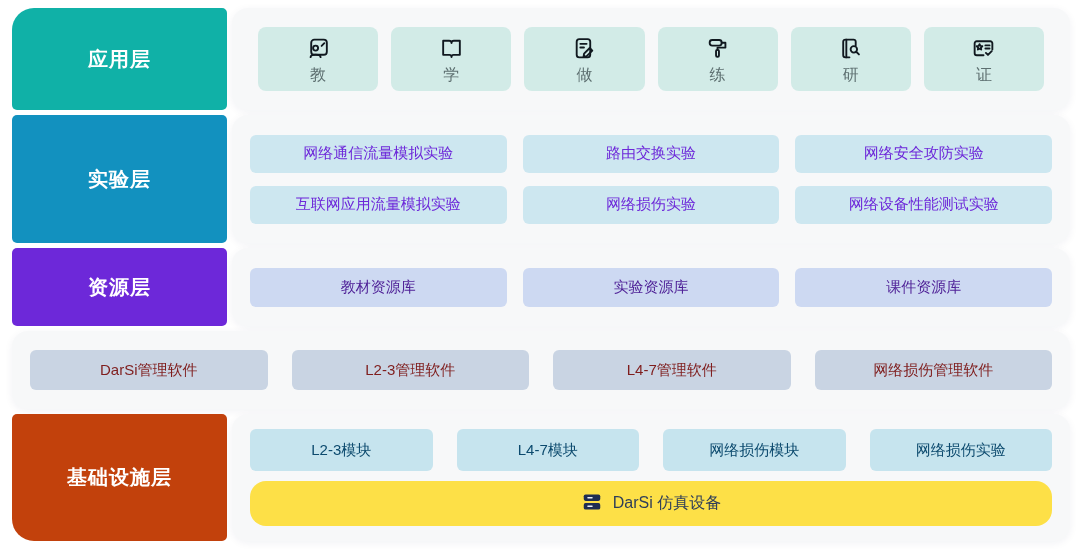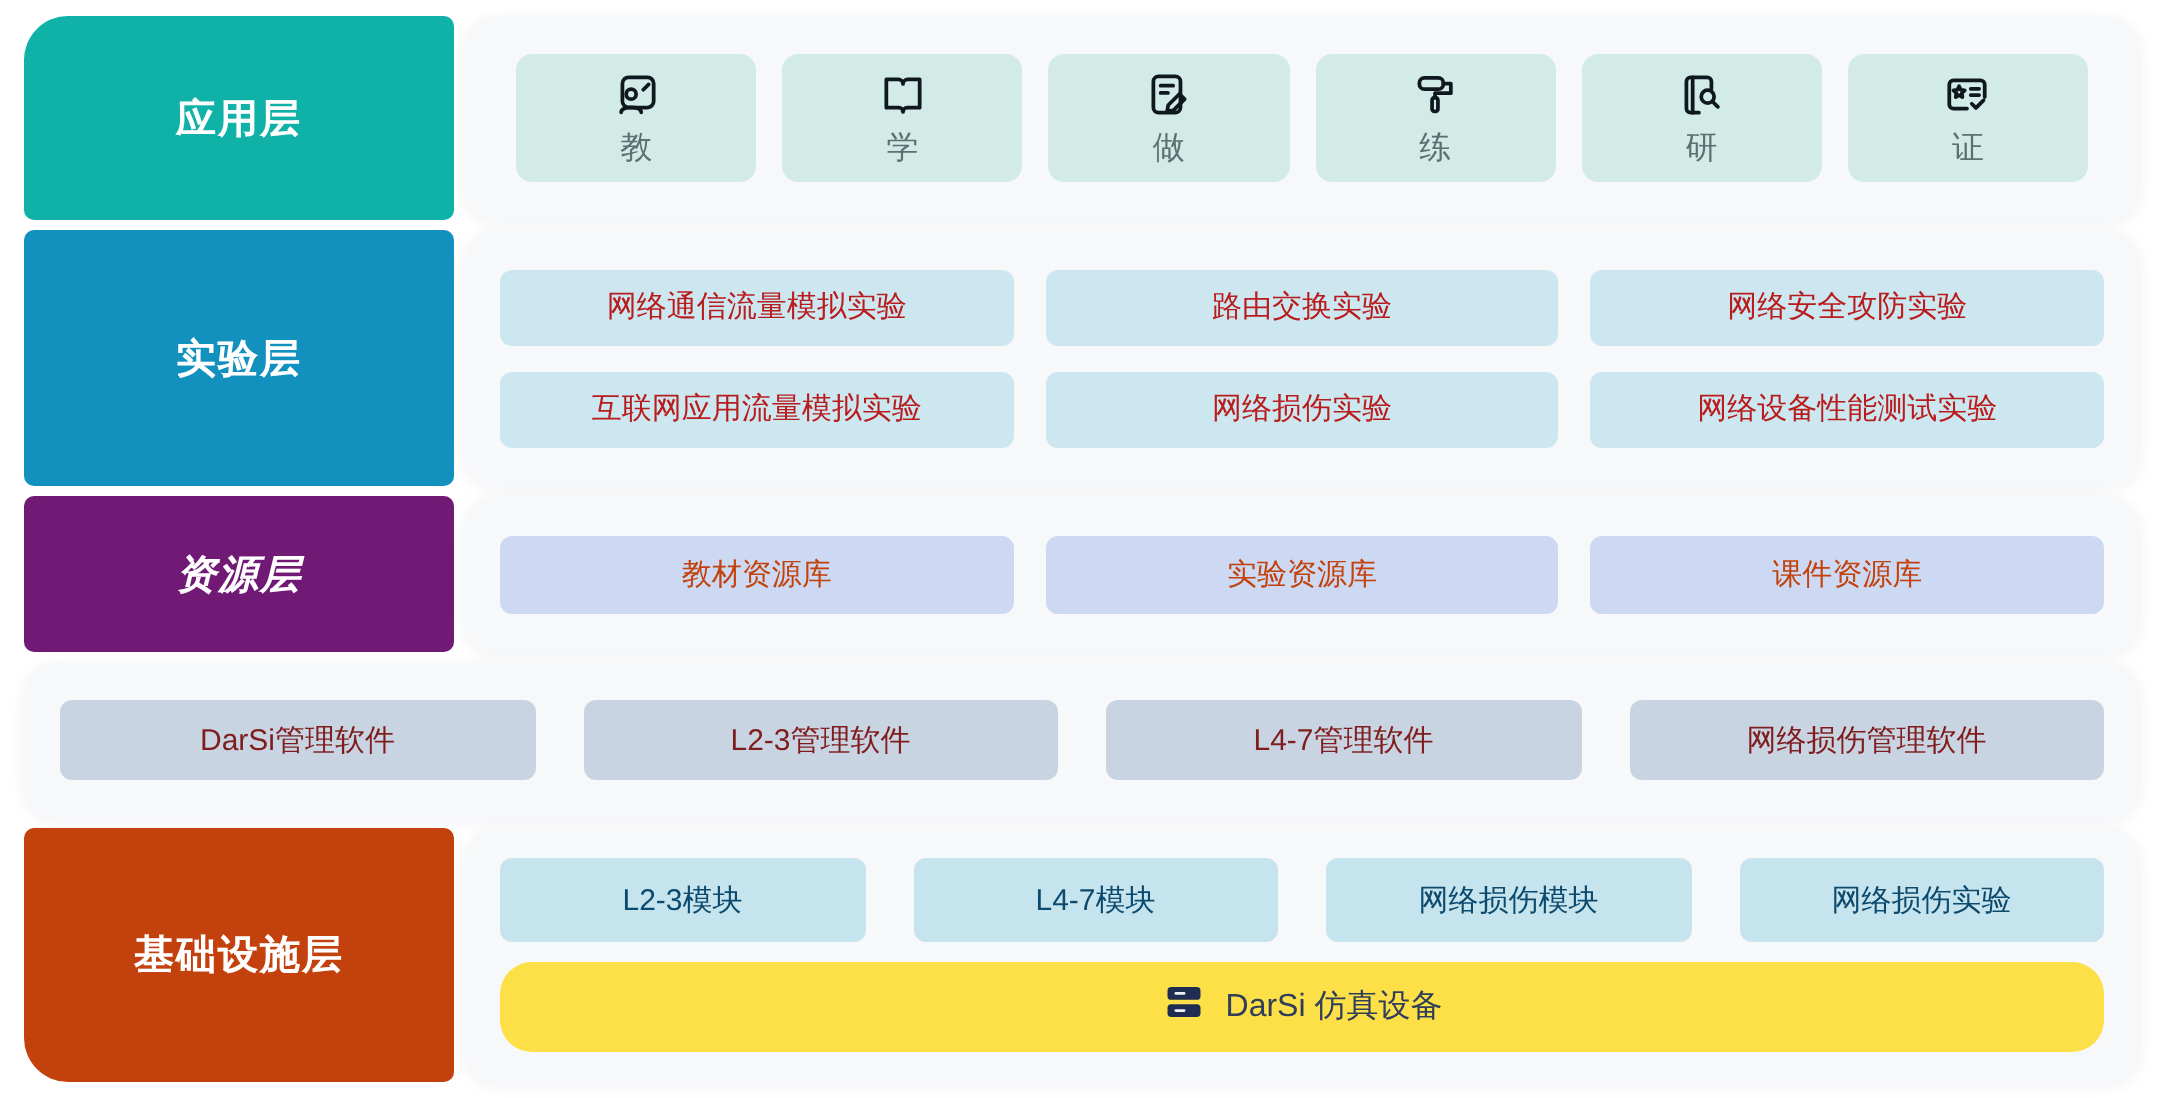--- a/index.html
+++ b/index.html
@@ -20,21 +20,21 @@
   .row-soft{height:78px;}
   .row-infra{height:127px;}
 
   .layer-header{
     flex:0 0 215px;display:flex;align-items:center;justify-content:center;
     color:#ffffff;font-size:20px;font-weight:bold;letter-spacing:1px;
     border-radius:5px;
   }
   .h-app{background:#10b1a7;border-radius:22px 5px 5px 5px;}
   .h-exp{background:#1291bf;}
-  .h-res{background:#701a75;font-style:italic;}
+  .h-res{background:#6d28d9;}
   .h-soft{background:#2c4a89;}
   .h-infra{background:#c2410c;border-radius:5px 5px 5px 22px;}
 
   .layer-card{
     flex:1;background:#f7f8f9;border-radius:16px;
     box-shadow:0 2px 8px rgba(20,40,80,0.06);
     box-sizing:border-box;display:flex;
   }
 
   
@@ -46,25 +46,25 @@
   .icon-box svg{width:25px;height:25px;stroke:#10181f;fill:none;stroke-width:1.8;stroke-linecap:round;stroke-linejoin:round;}
   .icon-label{font-size:16px;color:#5d6f70;line-height:1;}
 
   
   .card-exp{flex-direction:column;justify-content:center;gap:13px;padding:0 18px;}
   .exp-line{display:flex;gap:16px;}
   .pill{
     flex:1;display:flex;align-items:center;justify-content:center;
     border-radius:6px;font-size:15px;
   }
-  .pill-exp{height:38px;background:#cde7f0;color:#b91c1c;}
+  .pill-exp{height:38px;background:#cde7f0;color:#6d28d9;}
 
   
   .card-res{align-items:center;gap:16px;padding:0 18px;}
-  .pill-res{height:39px;background:#cdd9f2;color:#c2410c;}
+  .pill-res{height:39px;background:#cdd9f2;color:#4c1d95;}
 
   
   .card-soft{align-items:center;gap:24px;padding:0 18px;}
   .pill-soft{height:40px;background:#c9d4e3;color:#7f1d1d;}
 
   
   .card-infra{flex-direction:column;justify-content:center;gap:10px;padding:0 18px;}
   .module-line{display:flex;gap:24px;}
   .pill-mod{height:42px;background:#c6e4ee;color:#0c4a6e;}
   .device-bar{

